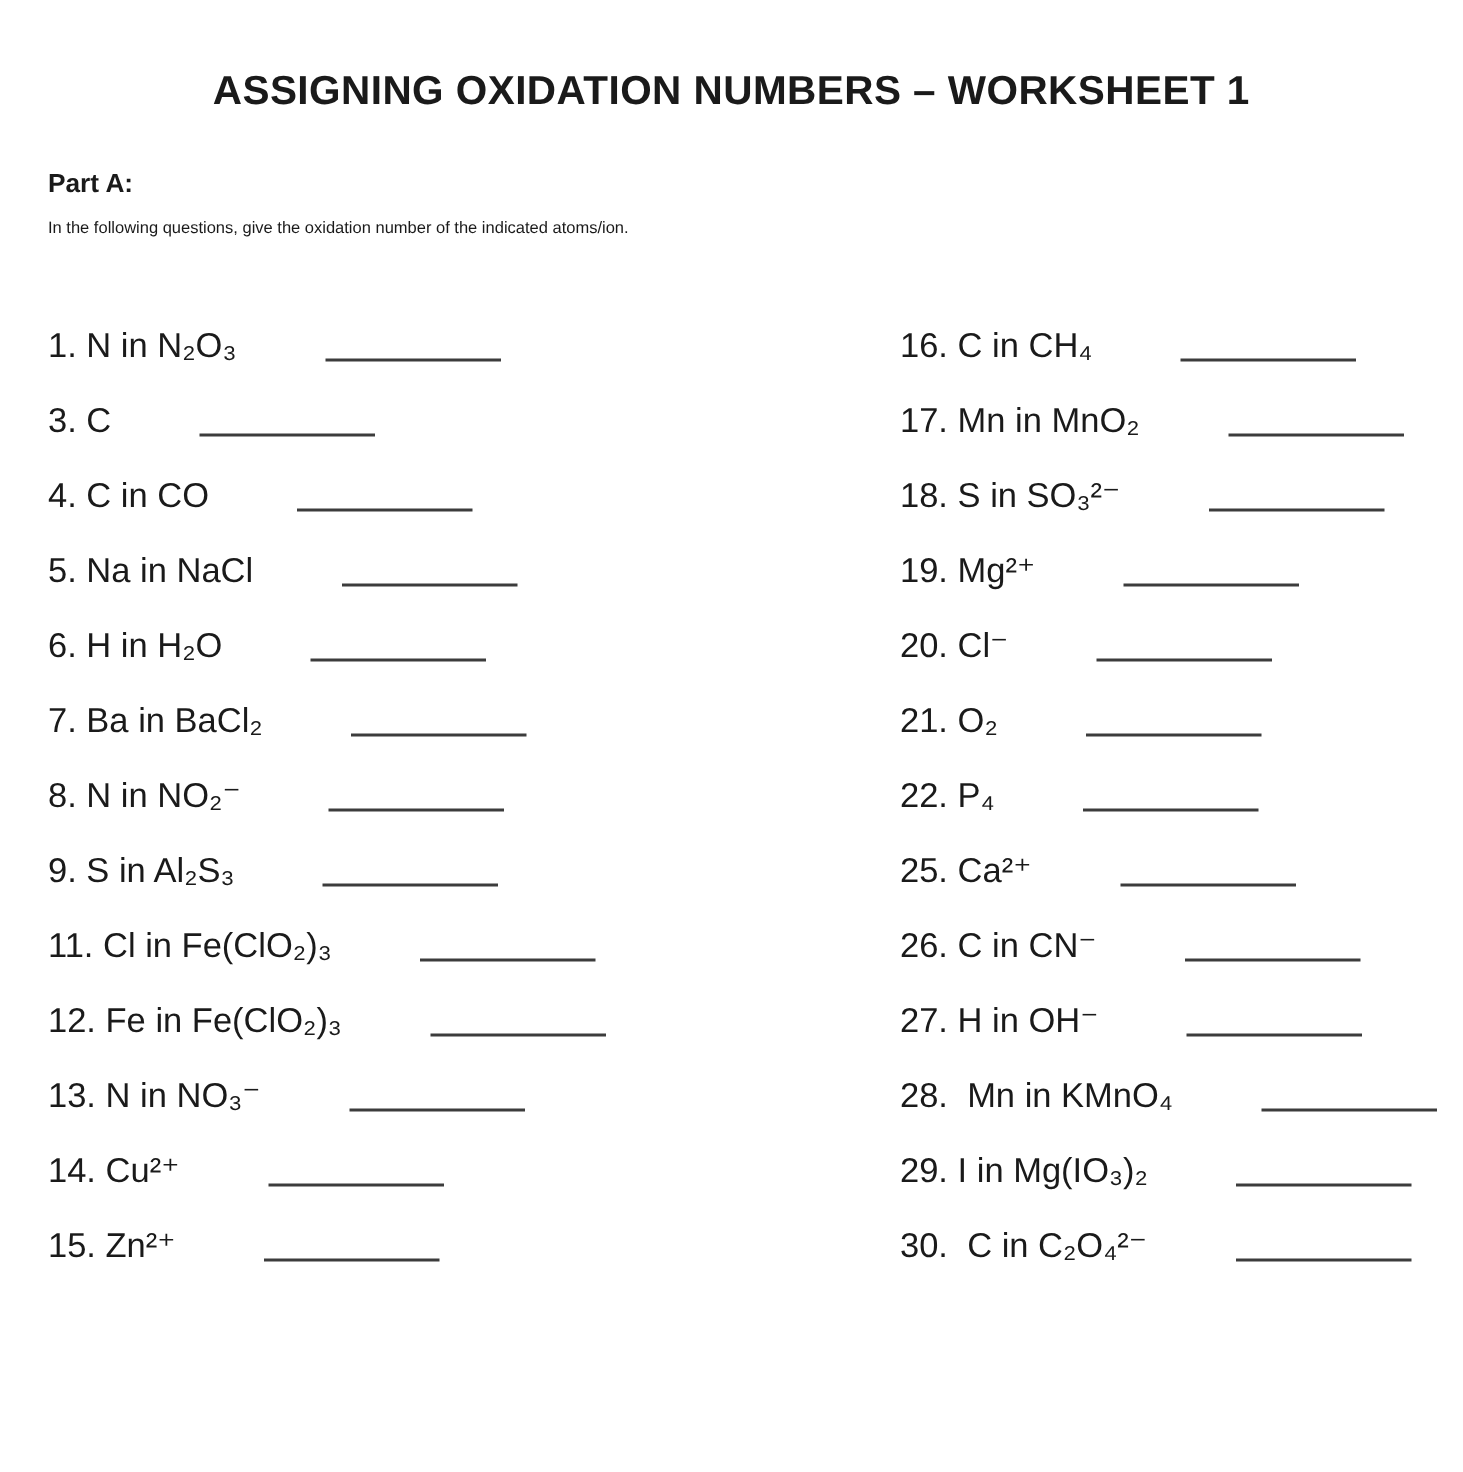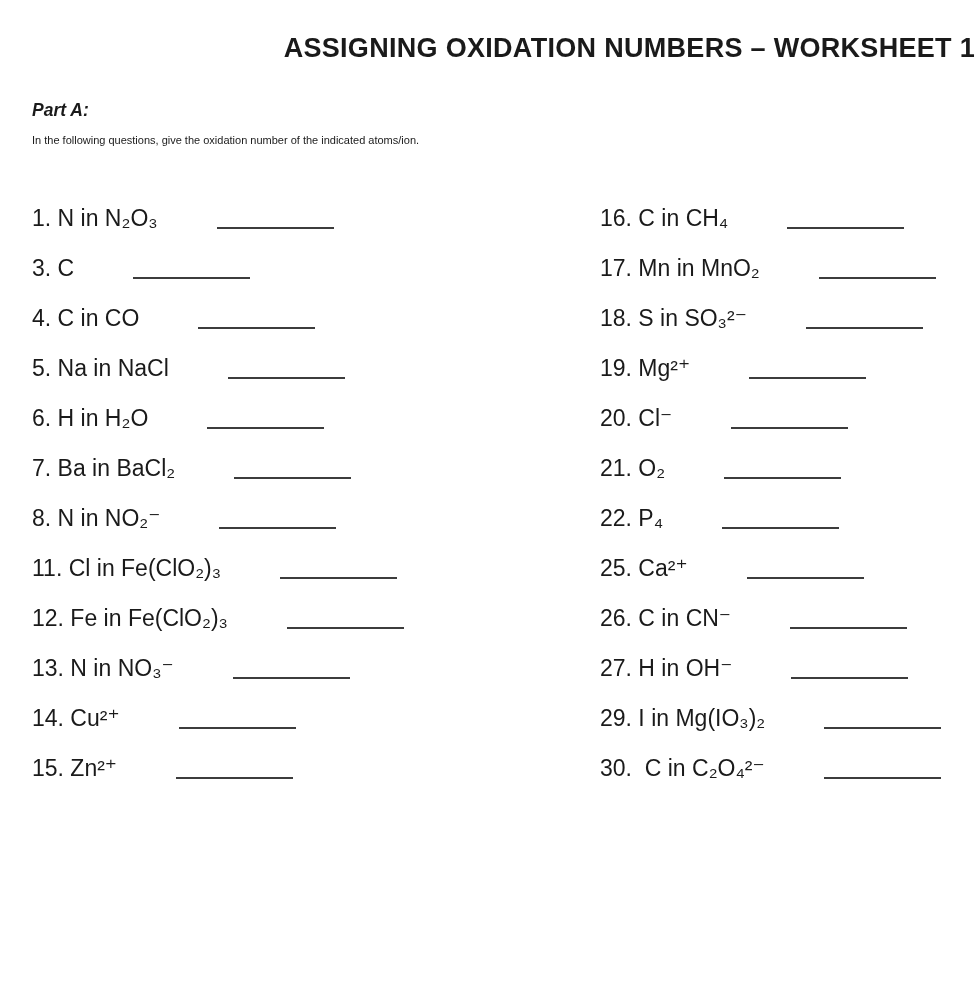--- a/index.html
+++ b/index.html
@@ -13,32 +13,31 @@
     font-family: "Liberation Sans", "DejaVu Sans", sans-serif;
     color: #1a1a1a;
     overflow: hidden;
   }
   .page {
     width: 975px;
     height: 981px;
     position: relative;
   }
   .title {
-    text-align: right;
+    text-align: center;
     font-weight: bold;
     font-size: 27px;
     letter-spacing: 0.3px;
     padding-top: 33px;
-    margin: 0;
+    margin: 12px;
   }
   .part-label {
     margin: 36px 0 0 32px;
     font-weight: bold;
     font-size: 17.5px;
-    font-style: italic;
   }
   .instructions {
     margin: 13px 0 0 32px;
     font-size: 11px;
   }
   .columns {
     display: flex;
     margin: 60px 0 0 32px;
   }
   .col {
@@ -110,20 +109,24 @@
   <div class="q">
     <span class="q-label">7. Ba in BaCl₂</span>
     <span class="blank"></span>
   </div>
 
   <div class="q">
     <span class="q-label">8. N in NO₂⁻</span>
     <span class="blank"></span>
   </div>
 
+  <div class="q">
+    <span class="q-label">9. S in Al₂S₃</span>
+    <span class="blank"></span>
+  </div>
 
 
   <div class="q">
     <span class="q-label">11. Cl in Fe(ClO₂)₃</span>
     <span class="blank"></span>
   </div>
 
   <div class="q">
     <span class="q-label">12. Fe in Fe(ClO₂)₃</span>
     <span class="blank"></span>
@@ -190,20 +193,24 @@
   <div class="q">
     <span class="q-label">26. C in CN⁻</span>
     <span class="blank"></span>
   </div>
 
   <div class="q">
     <span class="q-label">27. H in OH⁻</span>
     <span class="blank"></span>
   </div>
 
+  <div class="q">
+    <span class="q-label">28.  Mn in KMnO₄</span>
+    <span class="blank"></span>
+  </div>
 
   <div class="q">
     <span class="q-label">29. I in Mg(IO₃)₂</span>
     <span class="blank"></span>
   </div>
 
   <div class="q">
     <span class="q-label">30.  C in C₂O₄²⁻</span>
     <span class="blank"></span>
   </div>

